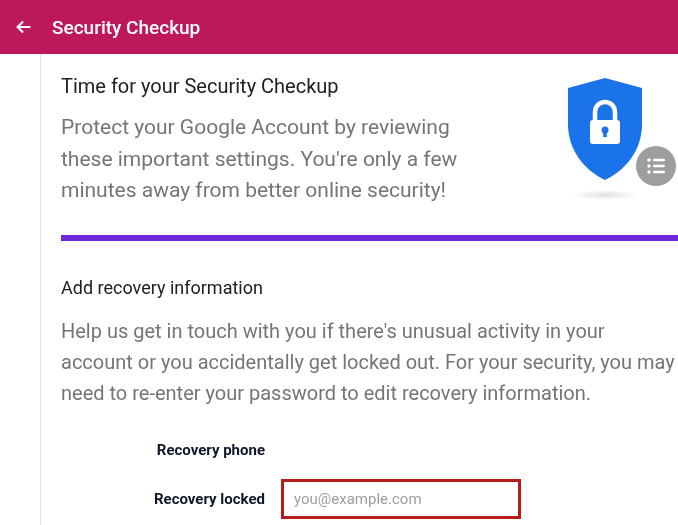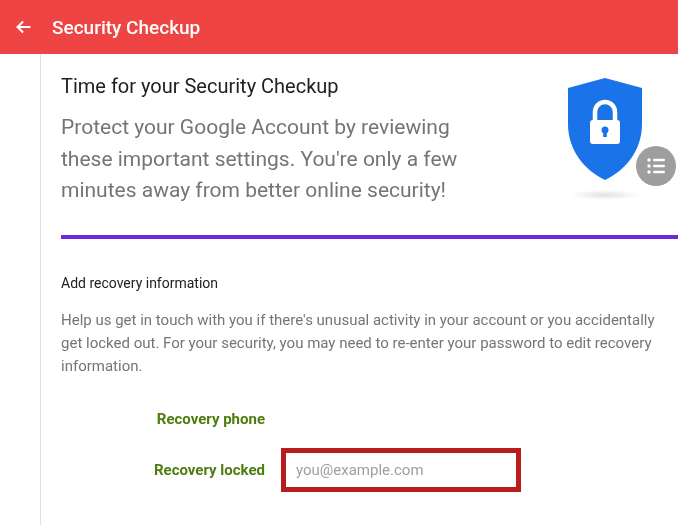--- a/index.html
+++ b/index.html
@@ -8,21 +8,21 @@
       box-sizing: border-box;
       font-family: Roboto, Arial, sans-serif;
     }
     body {
       width: 678px;
       height: 525px;
       overflow: hidden;
       background: #fff;
     }
     .header {
-      background: #ef4444;
+      background: #be185d;
       height: 54px;
       display: flex;
       align-items: center;
       padding: 0 12px;
     }
     .back-icon {
       color: #fff;
       width: 24px;
       height: 24px;
       display: flex;
@@ -39,21 +39,21 @@
     .content {
       margin-left: 40px;
       padding: 20px 0 0 20px;
       border-left: 1px solid #e0e0e0;
       height: calc(100% - 54px);
     }
     .intro-section {
       display: flex;
       align-items: flex-start;
       padding-bottom: 28px;
-      border-bottom: 4px solid #6d28d9;
+      border-bottom: 6px solid #6d28d9;
     }
     .intro-text {
       flex: 1;
       padding-right: 20px;
     }
     .intro-title {
       font-size: 20px;
       color: #212121;
       font-weight: 400;
       margin-bottom: 14px;
@@ -93,53 +93,53 @@
       left: 10px;
       width: 70px;
       height: 10px;
       background: radial-gradient(ellipse, rgba(0,0,0,0.12) 0%, rgba(0,0,0,0) 70%);
       border-radius: 50%;
     }
     .recovery-section {
       padding-top: 36px;
     }
     .section-title {
-      font-size: 14px;
+      font-size: 18px;
       color: #212121;
       font-weight: 400;
       margin-bottom: 18px;
     }
     .section-desc {
-      font-size: 15px;
+      font-size: 20px;
       color: #757575;
       line-height: 1.55;
       margin-bottom: 32px;
     }
     .field-row {
       display: flex;
       align-items: center;
       margin-bottom: 20px;
     }
     .field-label {
       width: 220px;
       text-align: right;
       font-size: 15px;
       font-weight: 700;
-      color: #4d7c0f;
+      color: #0f172a;
       padding-right: 16px;
     }
     .field-link {
       color: #1a73e8;
       font-size: 15px;
       cursor: pointer;
       border-left: 1px solid #1a73e8;
       padding-left: 2px;
     }
     .field-input {
-      border: 5px solid #b91c1c;
+      border: 3px solid #b91c1c;
       padding: 8px 10px;
       font-size: 15px;
       color: #555;
       width: 240px;
       outline: none;
     }
     .field-input::placeholder {
       color: #9e9e9e;
     }
     .button-row {

